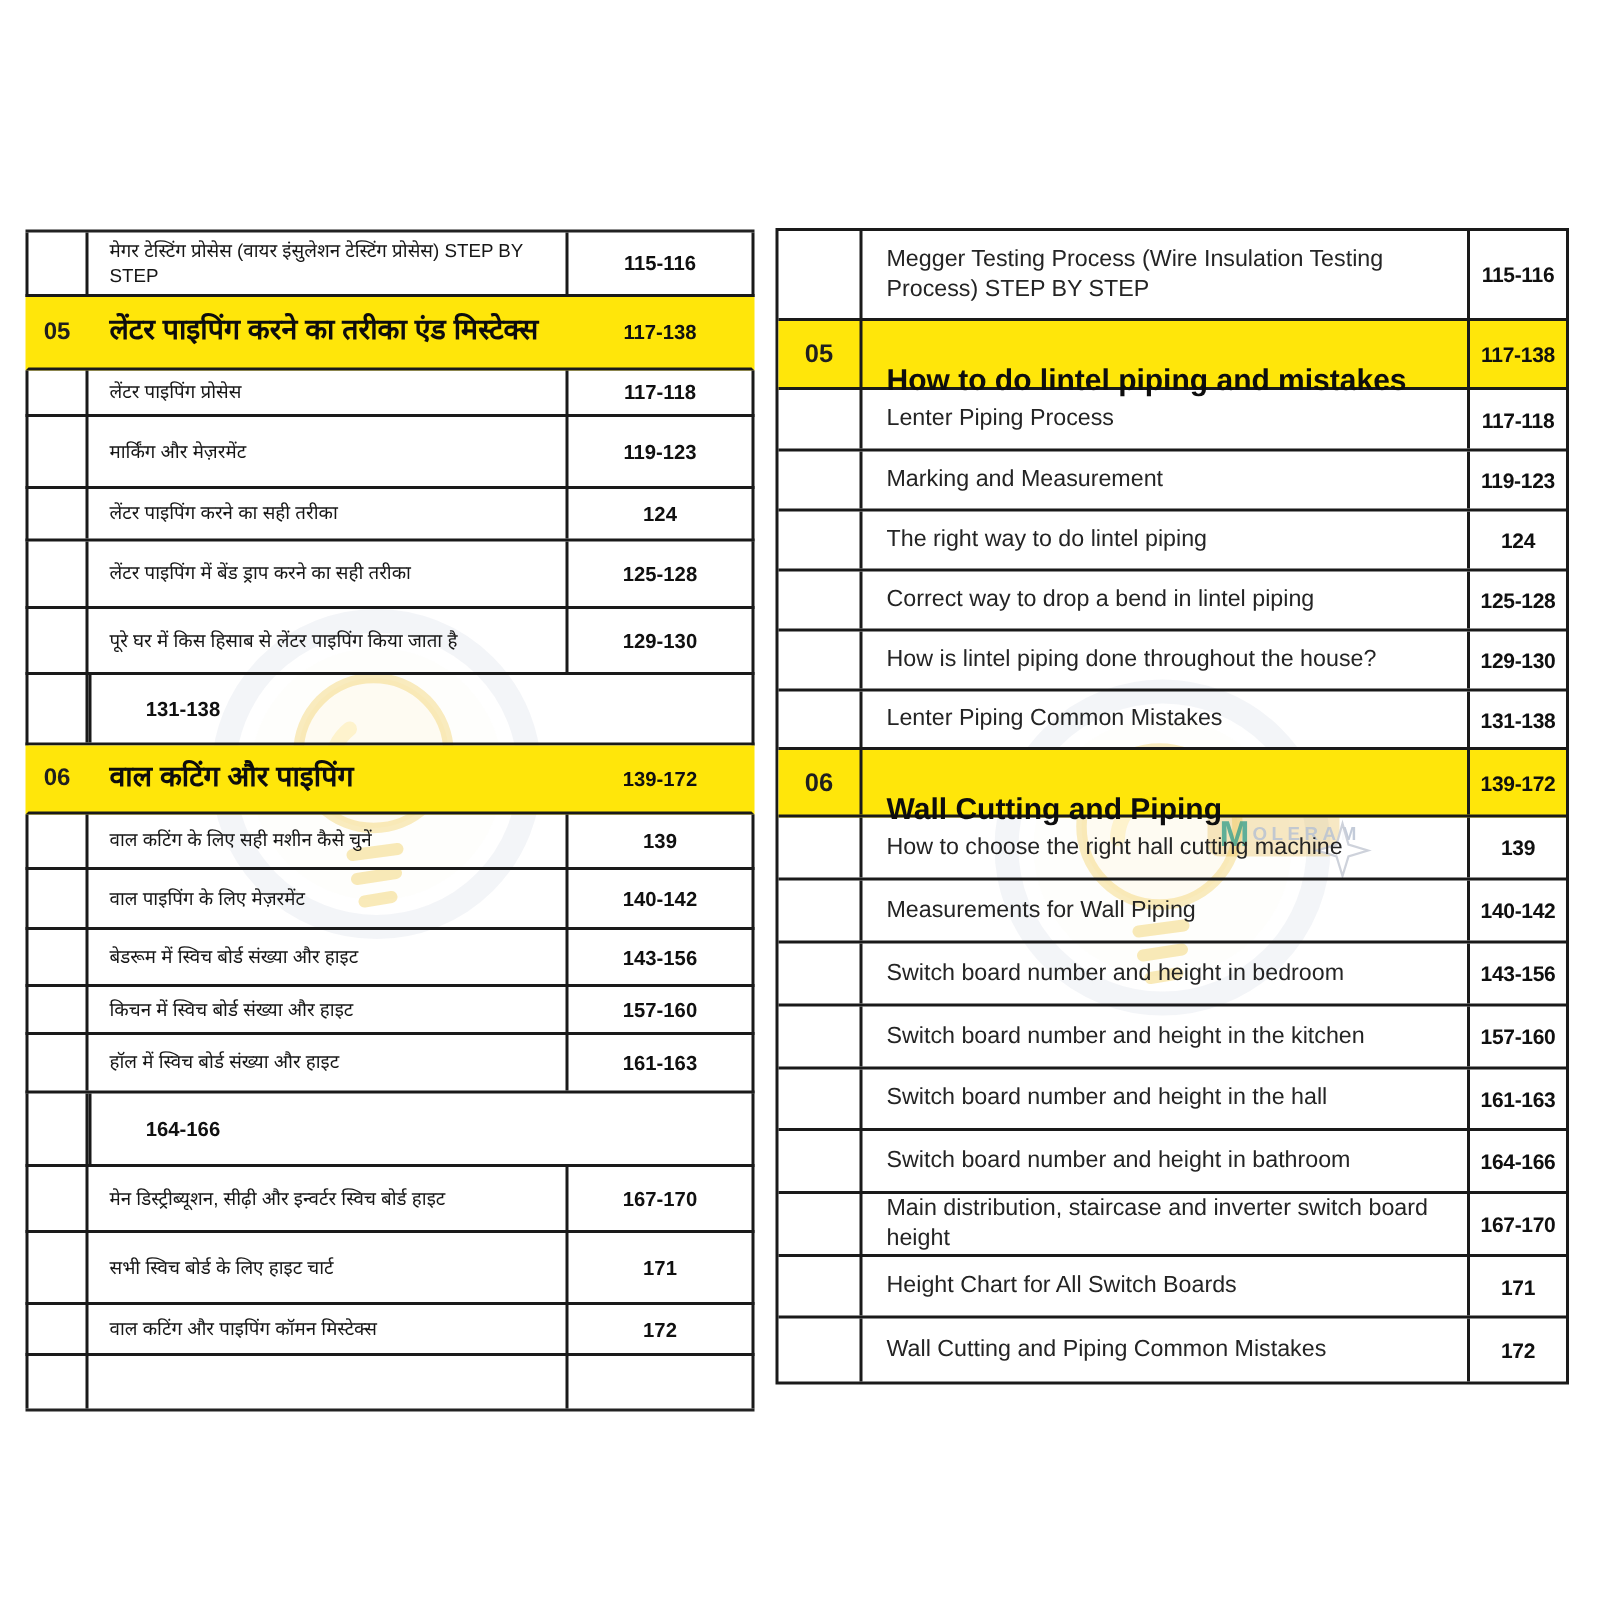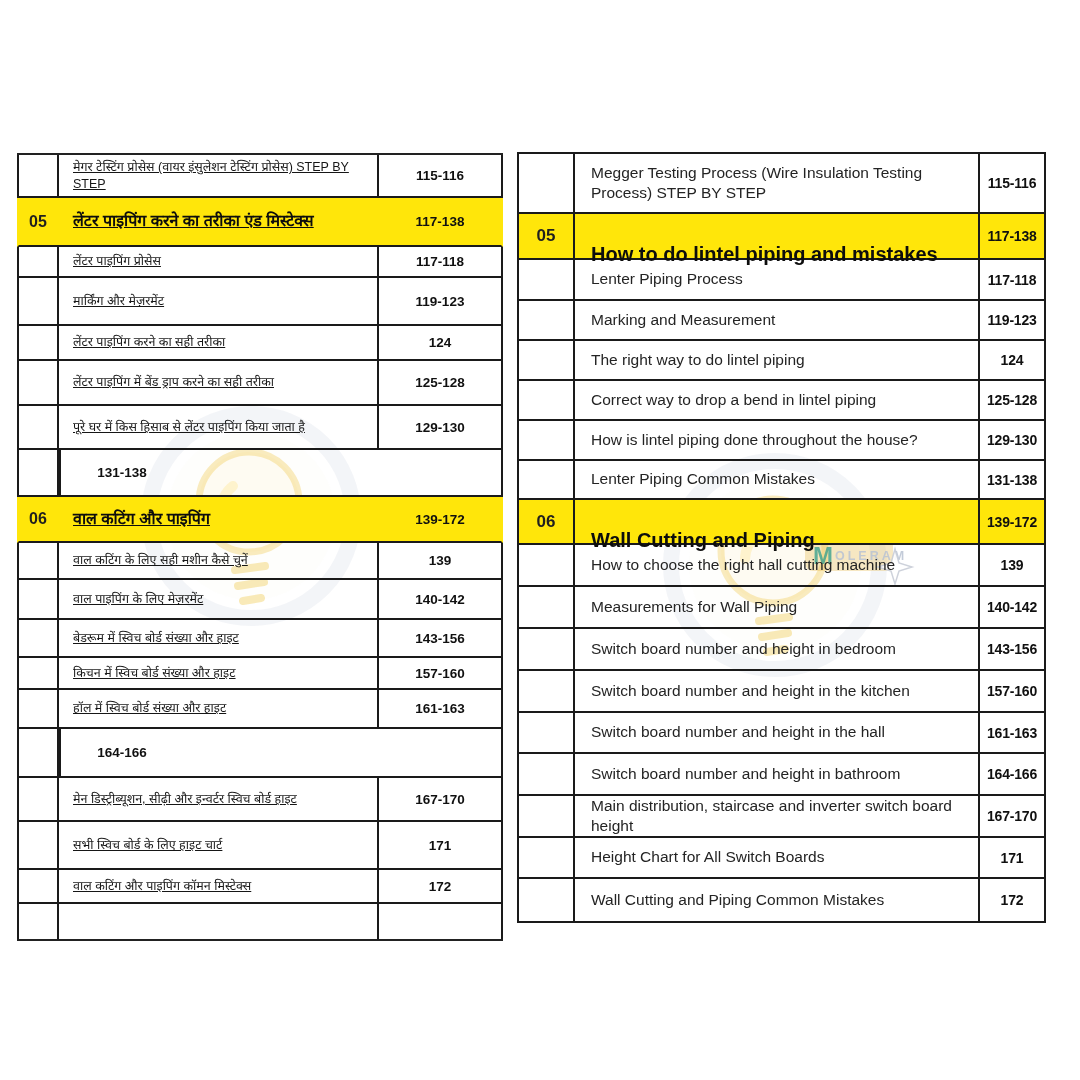--- a/index.html
+++ b/index.html
@@ -18,23 +18,23 @@
   .chapter { background:#ffe60a; }
   .chapter .ctitle { font-weight:700; }
 
   
   .toc-left { left:17px; top:153px; width:486px; border-top-color:#222; border-bottom-color:#222; }
   .toc-left .row { border-left:2px solid #1a1a1a; border-right:2px solid #1a1a1a; }
   .toc-left .row.chapter { border-left-color:transparent; border-right-color:transparent; }
   .toc-left .row.chapter .cnum { border-right-color:transparent; }
   .toc-left .row.chapter .cpages { border-left-color:transparent; }
   .toc-left .cnum { width:40px; font-size:16px; }
-  .toc-left .ctitle { font-size:12.5px; color:#161616;text-decoration:underline; }
+  .toc-left .ctitle { font-size:12.5px; color:#161616; }
   .toc-left .cpages { width:124px; font-size:13.5px; color:#101010; }
-  .toc-left .chapter .ctitle { font-size:16px; color:#0d0d0d; }
+  .toc-left .chapter .ctitle { font-size:19px; color:#0d0d0d; }
 
   
   .toc-right { left:517px; top:152px; width:529px; border:2px solid #1a1a1a; }
   .toc-right .cnum { width:56px; font-size:17px; }
   .toc-right .ctitle { font-size:15.5px; padding:16px 16px; color:#242424; }
   .toc-right .cpages { width:66px; font-size:14px; letter-spacing:-0.2px; color:#101010; }
   .toc-right .chapter .ctitle { font-size:20px; color:#0d0d0d;margin-top:24px; }
 </style>
 </head>
 <body>

